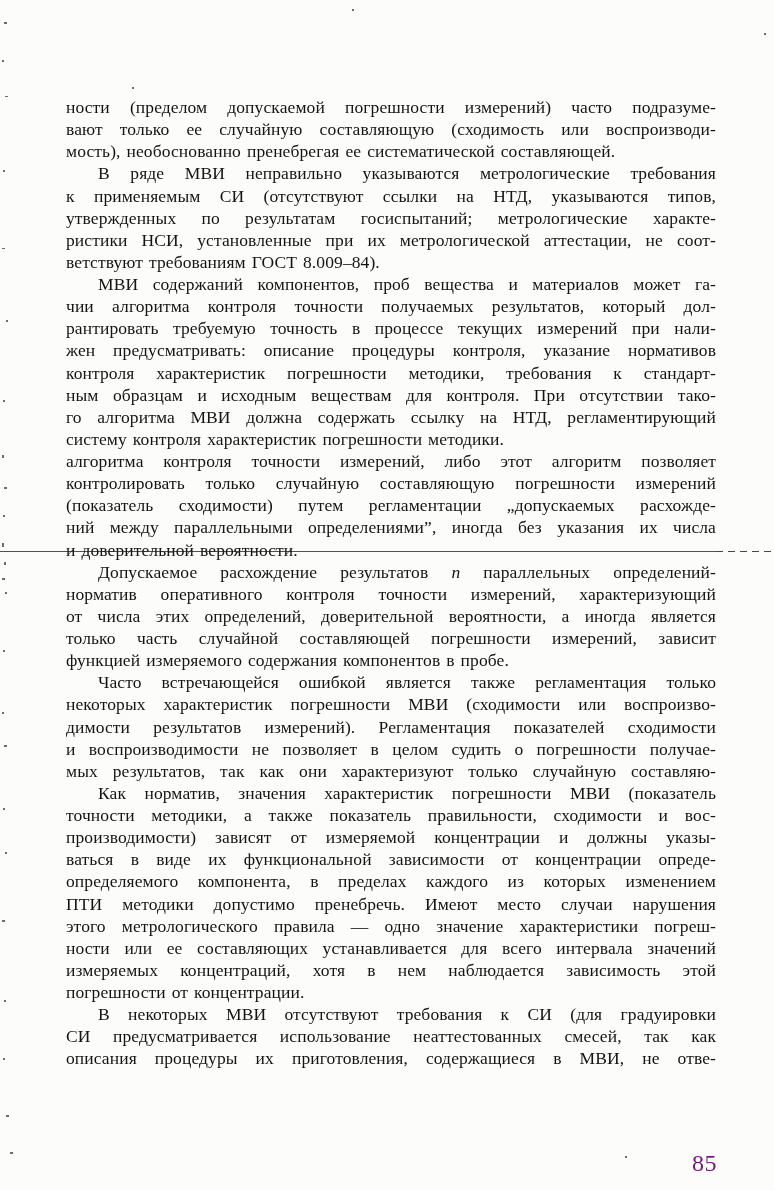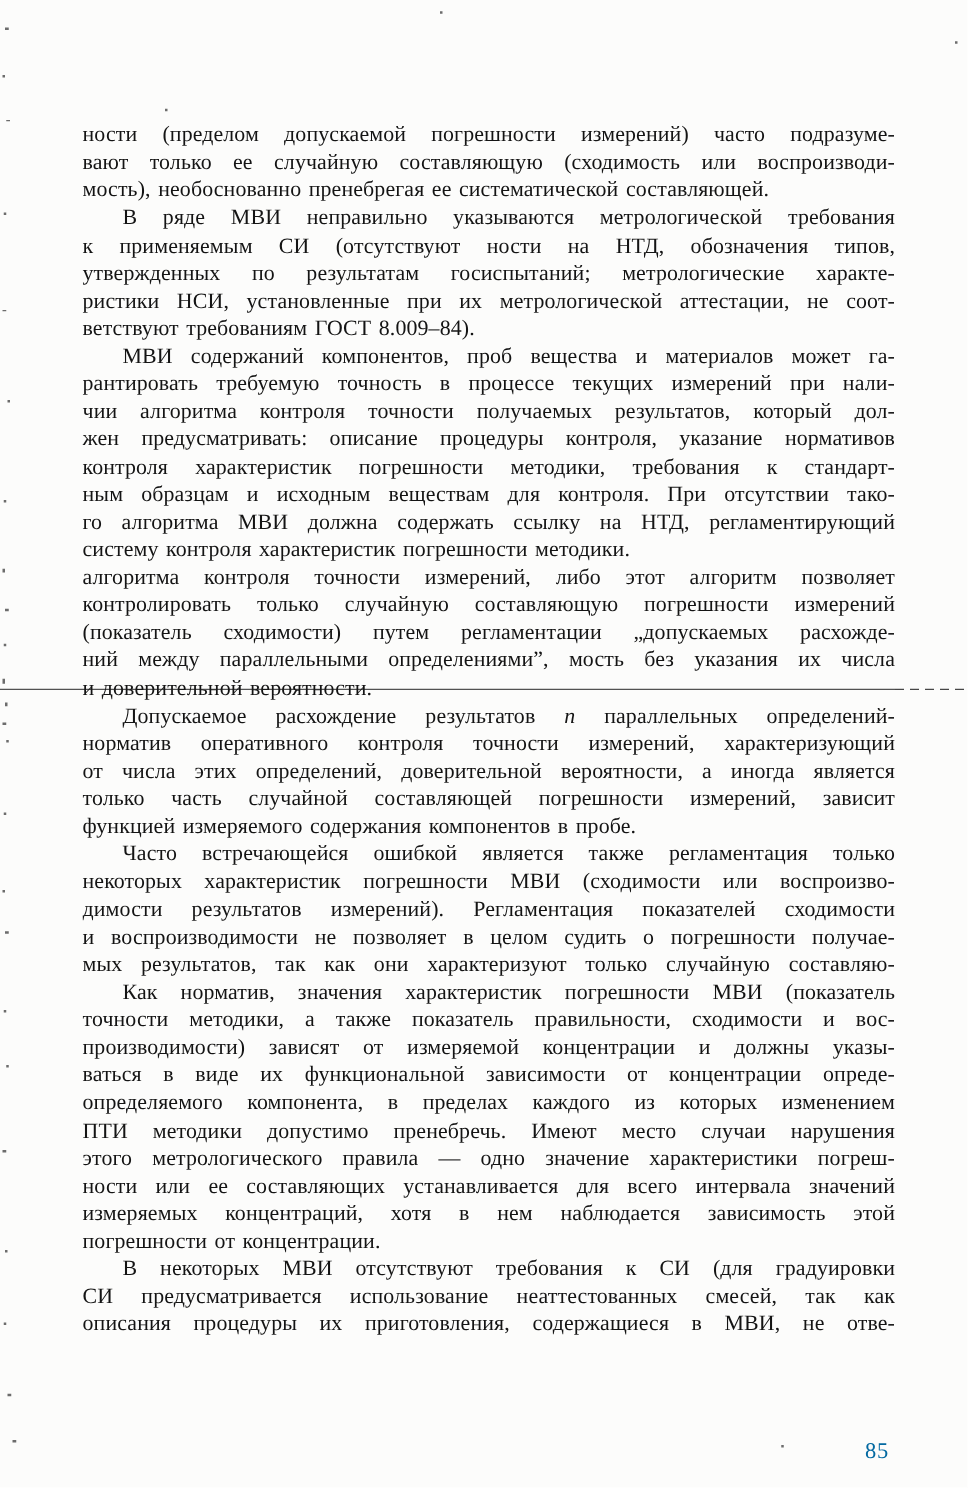--- a/index.html
+++ b/index.html
@@ -34,23 +34,23 @@
     word-spacing: 1.5px;
     white-space: normal;
     letter-spacing: 0.1px;
   }
   .line.indent { text-indent: 32px; }
   .line.closed-last { text-align-last: left; }
   .page-number {
     position: absolute;
     left: 692px;
     top: 1150px;
-    font-size: 18px;
+    font-size: 24px;
     letter-spacing: 0.5px;
-    color: #0369a1;
+    color: #701a75;
     z-index: 2;
     text-align: center;
   }
   
   .artifact-line-solid {
     position: absolute;
     left: 0;
     top: 551px;
     width: 716px;
     height: 1px;
@@ -79,41 +79,41 @@
 
 <div class="page">
 
   <div class="text-block">
       <div class="paragraph">
         <div class="line">ности (пределом допускаемой погрешности измерений) часто подразуме-</div>
         <div class="line">вают только ее случайную составляющую (сходимость или воспроизводи-</div>
         <div class="line closed-last">мость), необоснованно пренебрегая ее систематической составляющей.</div>
       </div>
       <div class="paragraph">
-        <div class="line indent">В ряде МВИ неправильно указываются метрологической требования</div>
-        <div class="line">к применяемым СИ (отсутствуют ности на НТД, обозначения типов,</div>
+        <div class="line indent">В ряде МВИ неправильно указываются метрологические требования</div>
+        <div class="line">к применяемым СИ (отсутствуют ссылки на НТД, указываются типов,</div>
         <div class="line">утвержденных по результатам госиспытаний; метрологические характе-</div>
         <div class="line">ристики НСИ, установленные при их метрологической аттестации, не соот-</div>
         <div class="line closed-last">ветствуют требованиям ГОСТ 8.009–84).</div>
       </div>
       <div class="paragraph">
         <div class="line indent">МВИ содержаний компонентов, проб вещества и материалов может га-</div>
+        <div class="line">чии алгоритма контроля точности получаемых результатов, который дол-</div>
         <div class="line">рантировать требуемую точность в процессе текущих измерений при нали-</div>
-        <div class="line">чии алгоритма контроля точности получаемых результатов, который дол-</div>
         <div class="line">жен предусматривать: описание процедуры контроля, указание нормативов</div>
         <div class="line">контроля характеристик погрешности методики, требования к стандарт-</div>
         <div class="line">ным образцам и исходным веществам для контроля. При отсутствии тако-</div>
         <div class="line">го алгоритма МВИ должна содержать ссылку на НТД, регламентирующий</div>
         <div class="line closed-last">систему контроля характеристик погрешности методики.</div>
       </div>
       <div class="paragraph">
         <div class="line">алгоритма контроля точности измерений, либо этот алгоритм позволяет</div>
         <div class="line">контролировать только случайную составляющую погрешности измерений</div>
         <div class="line">(показатель сходимости) путем регламентации „допускаемых расхожде-</div>
-        <div class="line">ний между параллельными определениями”, мость без указания их числа</div>
+        <div class="line">ний между параллельными определениями”, иногда без указания их числа</div>
         <div class="line closed-last">и доверительной вероятности.</div>
       </div>
       <div class="paragraph">
         <div class="line indent">Допускаемое расхождение результатов <i>n</i> параллельных определений-</div>
         <div class="line">норматив оперативного контроля точности измерений, характеризующий</div>
         <div class="line">от числа этих определений, доверительной вероятности, а иногда является</div>
         <div class="line">только часть случайной составляющей погрешности измерений, зависит</div>
         <div class="line closed-last">функцией измеряемого содержания компонентов в пробе.</div>
       </div>
       <div class="paragraph">

